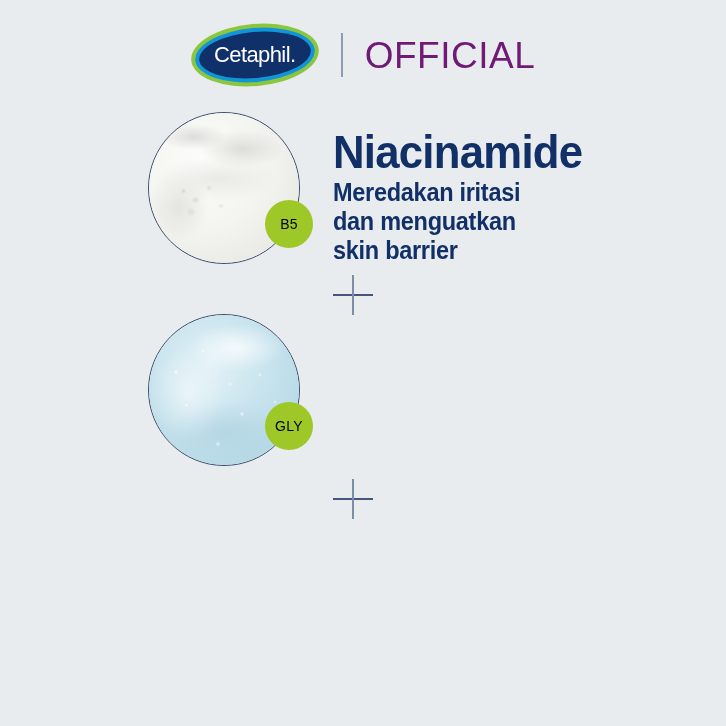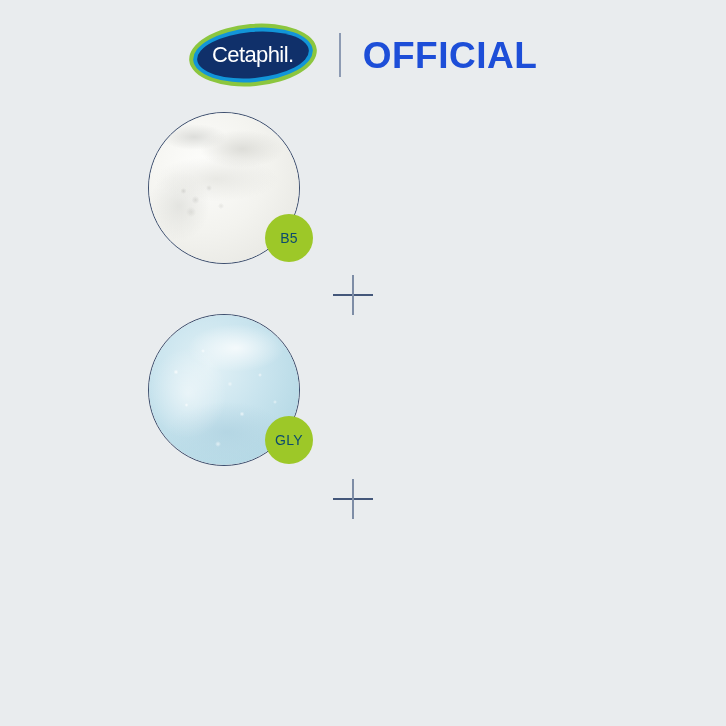--- a/index.html
+++ b/index.html
@@ -85,24 +85,24 @@
 
   .brand-divider {
     width: 2px;
     height: 44px;
     background: #8d9bb3;
     margin: 0 22px;
     flex: 0 0 auto;
   }
 
   .official-label {
-    color: #1d4ed8;
+    color: #701a75;
     font-family: "Liberation Sans", sans-serif;
     font-size: 37px;
-    font-weight: bold;
+    font-weight: normal;
     letter-spacing: 0.5px;
     line-height: 1;
     white-space: nowrap;
   }
 
   
   .row {
     position: absolute;
     left: 0;
     width: 726px;
@@ -203,29 +203,29 @@
       radial-gradient(circle 3px at 40% 52%, rgba(255,255,255,0.8) 0%, rgba(214,215,210,0.4) 74%, rgba(214,215,210,0) 100%),
       radial-gradient(circle 4px at 28% 86%, rgba(255,255,255,0.8) 0%, rgba(214,215,210,0.4) 74%, rgba(214,215,210,0) 100%),
       radial-gradient(circle 3px at 64% 54%, rgba(255,255,255,0.75) 0%, rgba(214,215,210,0.35) 74%, rgba(214,215,210,0) 100%),
       radial-gradient(circle 5px at 12% 72%, rgba(255,255,255,0.8) 0%, rgba(214,215,210,0.4) 74%, rgba(214,215,210,0) 100%),
       radial-gradient(circle 3px at 52% 36%, rgba(255,255,255,0.7) 0%, rgba(214,215,210,0.3) 74%, rgba(214,215,210,0) 100%);
   }
 
   .badge {
     position: absolute;
     right: -13px;
-    bottom: 2px;
+    bottom: 16px;
     width: 48px;
     height: 48px;
     border-radius: 50%;
     background: #9dc828;
     display: flex;
     align-items: center;
     justify-content: center;
-    color: #0c4a6e;
+    color: #000000;
     font-family: "Liberation Sans", sans-serif;
     font-size: 14px;
     font-weight: normal;
     letter-spacing: 0.3px;
     line-height: 1;
   }
 
   
   .copy {
     position: absolute;
@@ -307,20 +307,28 @@
     <div class="official-label">OFFICIAL</div>
   </div>
 
   <div class="row row-1">
     <div class="swatch-wrap">
       <div class="swatch">
         <div class="swatch-inner tex-cream"></div>
       </div>
       <div class="badge">B5</div>
     </div>
+    <div class="copy">
+      <h2 class="ing-title">Niacinamide</h2>
+      <p class="ing-desc">
+        <span>Meredakan iritasi</span>
+        <span>dan menguatkan</span>
+        <span>skin barrier</span>
+      </p>
+    </div>
   </div>
 
   <div class="plus plus-1">
     <div class="bar-h"></div>
     <div class="bar-v"></div>
   </div>
 
   <div class="row row-2">
     <div class="swatch-wrap">
       <div class="swatch">

